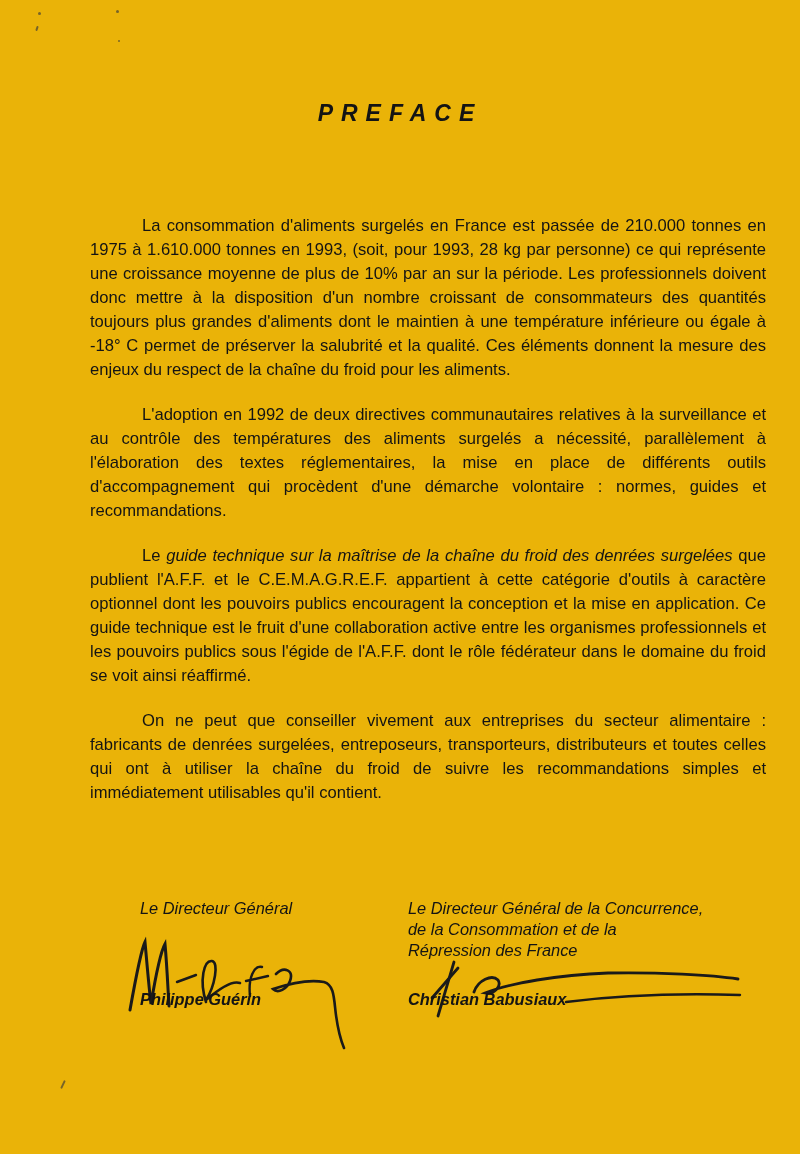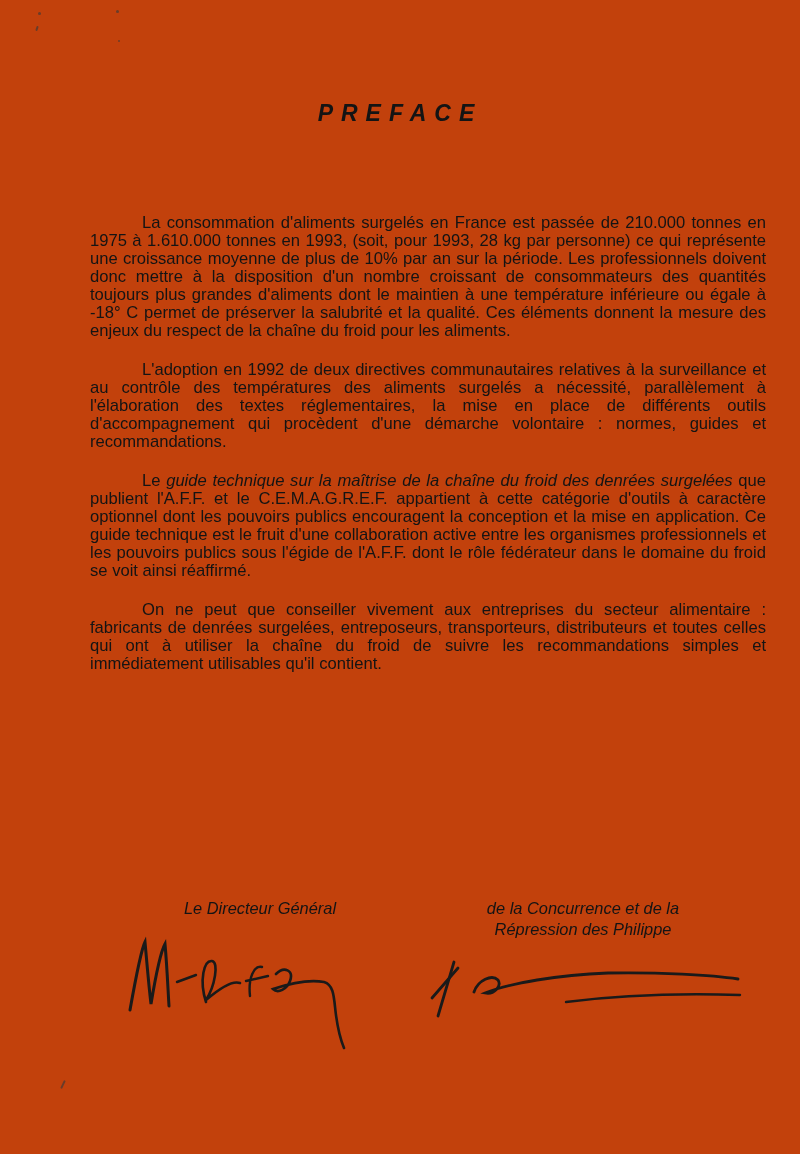--- a/index.html
+++ b/index.html
@@ -2,21 +2,21 @@
 <html lang="fr"><head>
 <meta charset="utf-8">
 <style>
   * { box-sizing: border-box; }
   html, body { margin: 0; padding: 0; background: #9a9a9a; }
   .page {
     position: relative;
     width: 800px;
     height: 1154px;
     margin: 0 auto;
-    background: #c2410c;
+    background: #eab308;
     font-family: "Liberation Sans", "DejaVu Sans", sans-serif;
     color: #141414;
     overflow: hidden;
   }
   .title {
     position: absolute;
     top: 100px;
     left: 0;
     right: 0;
     margin: 0;
@@ -25,34 +25,34 @@
     font-weight: bold;
     font-style: italic;
     letter-spacing: 8px;
   }
   .body-text {
     position: absolute;
     top: 214px;
     left: 90px;
     width: 676px;
     font-size: 16.6px;
-    line-height: 18px;
+    line-height: 24px;
     text-align: justify;
   }
   .body-text p {
     margin: 0 0 21px 0;
     text-indent: 52px;
   }
   .em-bold {
     font-weight: normal;
     font-style: italic;
   }
   .sig {
     position: absolute;
-    text-align: center;
+    text-align: left;
     font-style: italic;
     font-size: 16.4px;
     line-height: 21px;
   }
   .sig-left  { top: 898px; left: 140px; width: 240px; }
   .sig-right { top: 898px; left: 408px; width: 350px; }
   .sig .name {
     font-weight: bold;
     position: relative;
     z-index: 2;
@@ -97,28 +97,31 @@
     <div>Le Directeur Général</div>
     <svg class="sig-svg" width="250" height="120" viewBox="0 0 250 120">
       <g fill="none" stroke="#1a1a1a" stroke-width="3" stroke-linecap="round">
         <path d="M8,74 C13,46 19,14 23,6 C25,28 27,52 29,68 C33,44 39,15 43,8 C45,30 46,54 47,70"></path>
         <path d="M55,46 L74,39" stroke-width="2.4"></path>
         <path d="M84,66 C77,44 82,24 90,25 C97,26 93,50 84,64 C98,52 110,44 118,47" stroke-width="2.6"></path>
         <path d="M128,60 C126,42 132,29 140,31 M124,45 L146,40" stroke-width="2.4"></path>
         <path d="M154,38 C162,30 172,34 168,45 C165,53 156,58 151,53 C166,48 186,43 202,46 C218,51 208,78 222,112" stroke-width="2.6"></path>
       </g>
     </svg>
+    <div class="name">Philippe Guérin</div>
   </div>
 
   <div class="sig sig-right">
-    <div>de la Concurrence et de la</div>
-    <div>Répression des Philippe</div>
+    <div>Le Directeur Général de la Concurrence,</div>
+    <div>de la Consommation et de la</div>
+    <div>Répression des France</div>
     <svg class="sig-svg" width="340" height="70" viewBox="0 0 340 70">
       <g fill="none" stroke="#1a1a1a" stroke-width="2.8" stroke-linecap="round">
         <path d="M16,38 L42,8"></path>
         <path d="M38,2 L22,56"></path>
         <path d="M58,32 C62,20 76,14 82,20 C86,26 78,35 69,33 C94,23 142,15 192,13 C242,12 296,15 322,19"></path>
         <path d="M150,42 C205,35 262,33 324,35" stroke-width="2.4"></path>
       </g>
     </svg>
+    <div class="name">Christian Babusiaux</div>
   </div>
 
 </div>
 
 </body></html>

